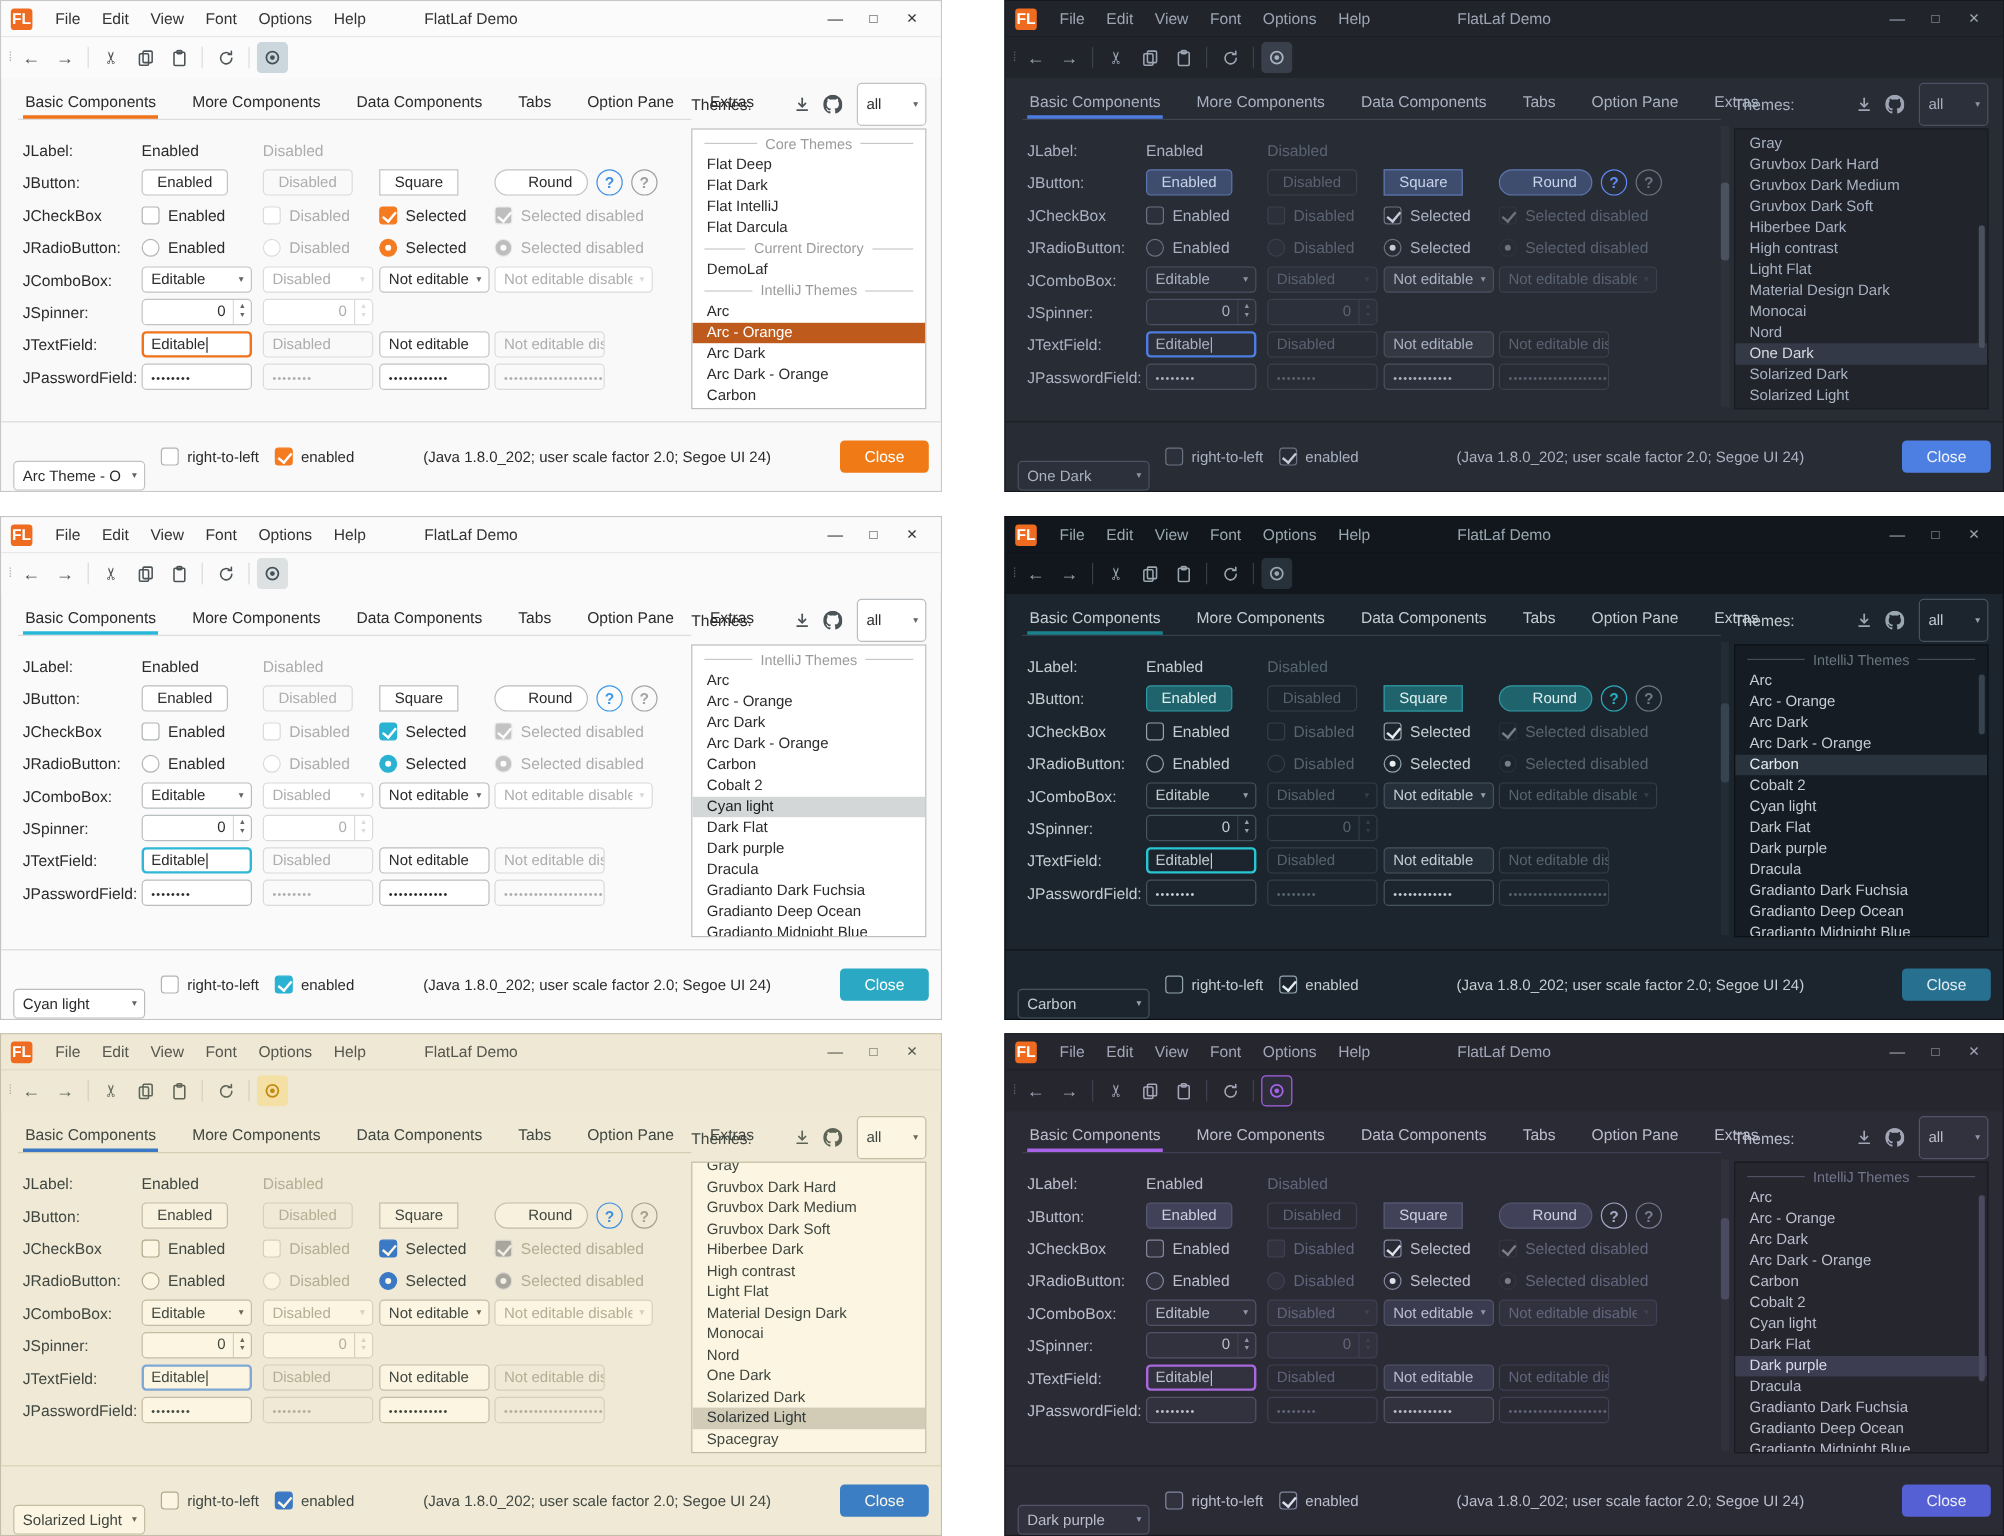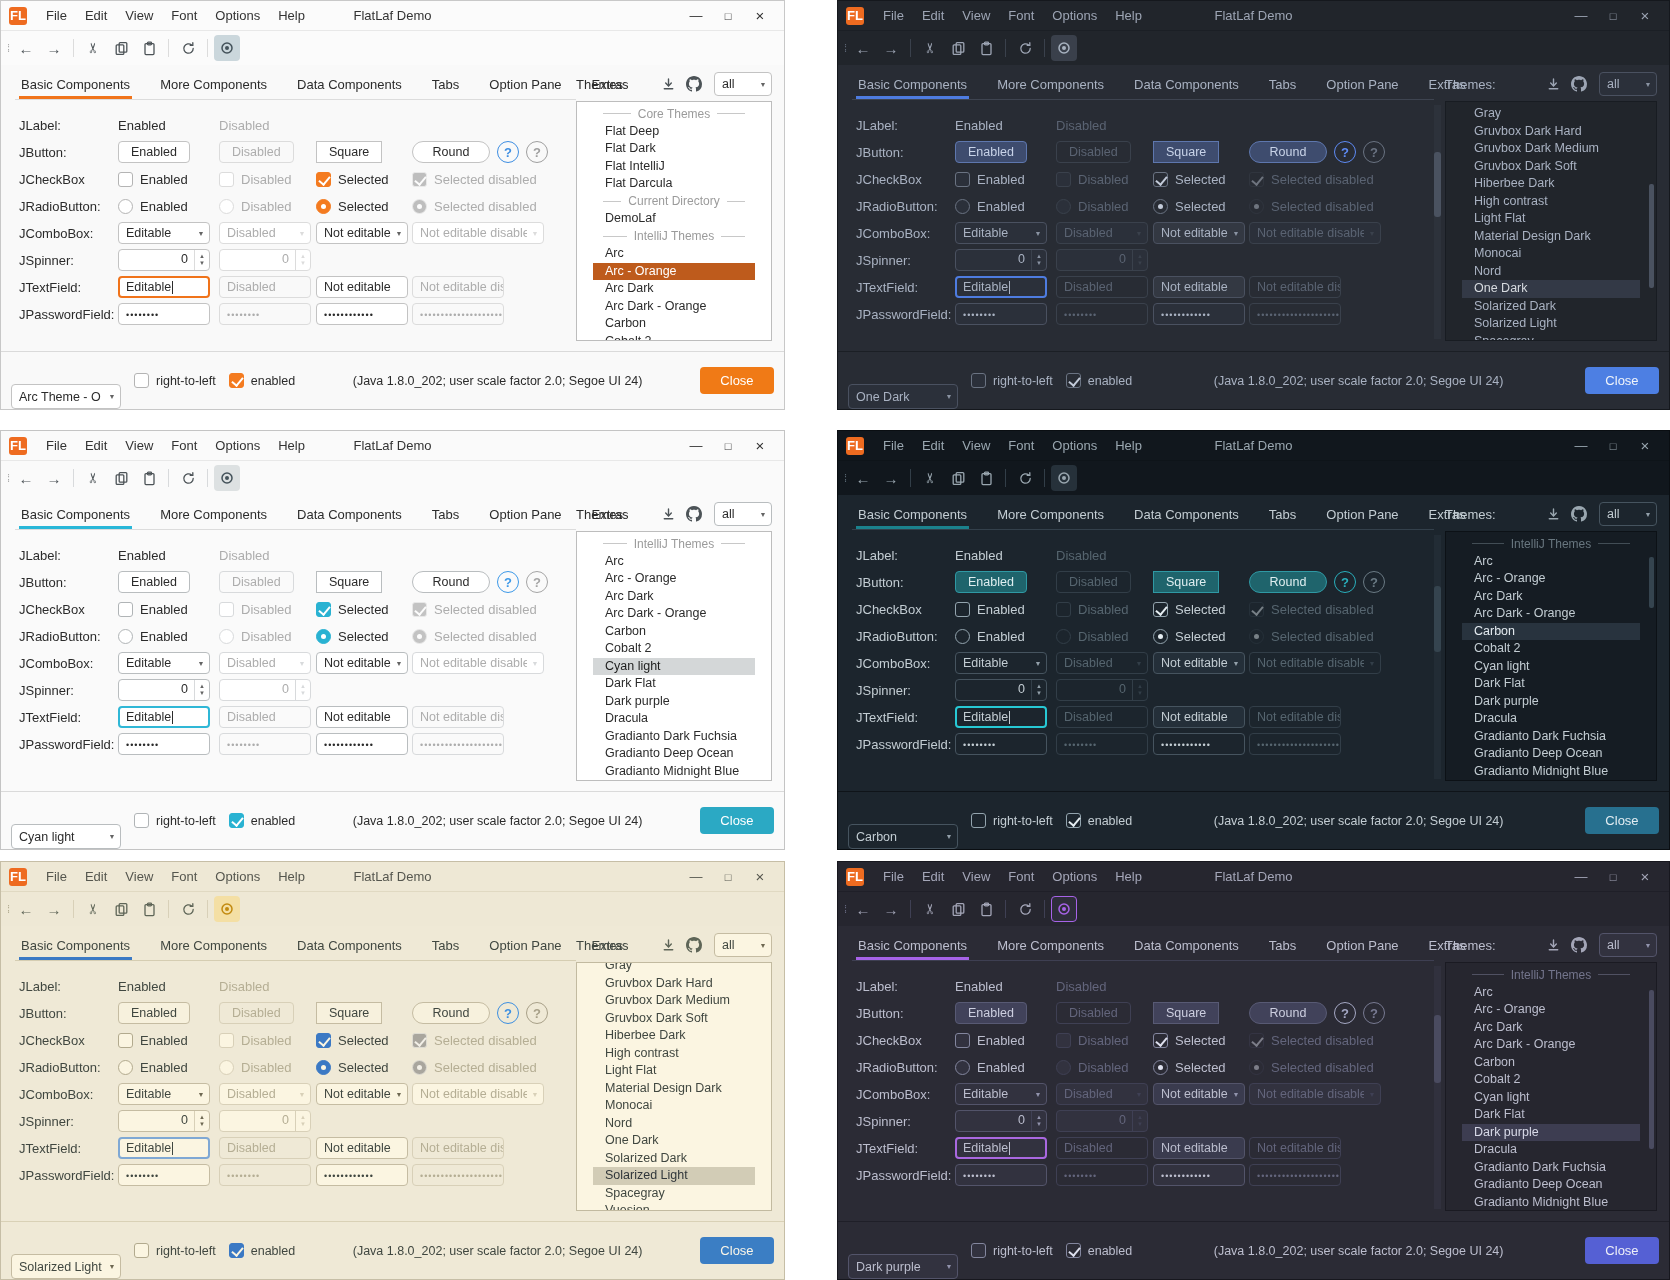--- a/index.html
+++ b/index.html
@@ -42,21 +42,21 @@
 
   .comp-grid{display:grid;grid-template-columns:99px 101px 97px 96px minmax(0,1fr);
              grid-auto-rows:26px;row-gap:1px;align-items:center;margin:12px 0 0 4px;font-size:13px;}
   .rowlabel{white-space:nowrap;}
   .cell{display:flex;align-items:center;min-width:0;}
   .muted{color:var(--muted);}
 
   .btn{height:22px;min-width:62px;padding:0 12px;border-radius:4px;border:1px solid var(--btn-border);
        background:var(--btn-bg);color:var(--btn-text);font-size:12.5px;font-family:inherit;white-space:nowrap;}
   .btn.square{border-radius:0;}
-  .btn.round{border-radius:11px;min-width:78px;}
+  .btn.round{border-radius:11px;min-width:78px;text-align:right;}
   .btn.dis{background:var(--bg);border-color:var(--dis-border);color:var(--muted);}
   .helpbtn{width:22px;height:22px;flex:0 0 22px;border-radius:50%;margin-left:7px;background:transparent;
            border:1.5px solid var(--help);color:var(--help);font-size:13px;font-weight:bold;
            display:flex;align-items:center;justify-content:center;padding:0;}
   .helpbtn.gray{border-color:var(--help2);color:var(--help2);}
 
   .cb-wrap{display:flex;align-items:center;min-width:0;}
   .cb-label{margin-left:7px;white-space:nowrap;overflow:hidden;}
   .cb{width:15px;height:15px;flex:0 0 15px;border:1px solid var(--cb-border);border-radius:3px;
       background:var(--field-bg);position:relative;}
@@ -97,23 +97,23 @@
   .tf.ro{background:var(--ne-bg);}
   .tf.dis{border-color:var(--dis-border);color:var(--muted);background:var(--bg);}
   .caret{width:1px;height:13px;background:var(--text);margin-left:1px;}
   .tf.pw span{font-size:9px;letter-spacing:1px;position:relative;top:1px;}
 
   
   .themes-col{flex:0 0 var(--themes-w);display:flex;flex-direction:column;min-height:0;padding-bottom:10px;}
   .themes-head{flex:0 0 30px;display:flex;align-items:center;gap:10px;}
   .themes-label{font-size:13px;margin-right:auto;}
   .icon-btn{color:var(--icon);display:flex;align-items:center;}
-  .all-combo{width:58px;height:24px;margin-left:2px;}
+  .all-combo{width:58px;height:36px;margin-left:2px;}
   .theme-list{flex:1;border:1px solid var(--list-border);background:var(--list-bg);margin-top:2px;
-              overflow:hidden;position:relative;padding:3px 16px;font-size:12.5px;}
+              overflow:hidden;position:relative;padding:3px 0;font-size:12.5px;}
   .tl-item{height:17.5px;line-height:17.5px;padding-left:12px;white-space:nowrap;overflow:hidden;}
   .tl-item.selected{background:var(--sel-bg);color:var(--sel-text);}
   .tl-item.clipped{margin-top:-9px;}
   .tl-sep{height:17.5px;display:flex;align-items:center;color:var(--sep-text);font-size:12px;padding:0 10px;}
   .tl-sep .line{flex:1;height:1px;background:var(--sep-text);opacity:.55;}
   .tl-sep .sep-label{margin:0 7px;white-space:nowrap;}
   .list-scroll{position:absolute;top:3px;bottom:3px;right:2px;width:5px;}
   .list-scroll .thumb{position:absolute;width:5px;border-radius:2px;background:var(--thumb);}
   .vscroll{flex:0 0 7px;position:relative;margin:36px 4px 12px 0;background:var(--vtrack,transparent);}
   .vscroll .thumb{position:absolute;left:0;width:7px;border-radius:3px;background:var(--thumb);}

